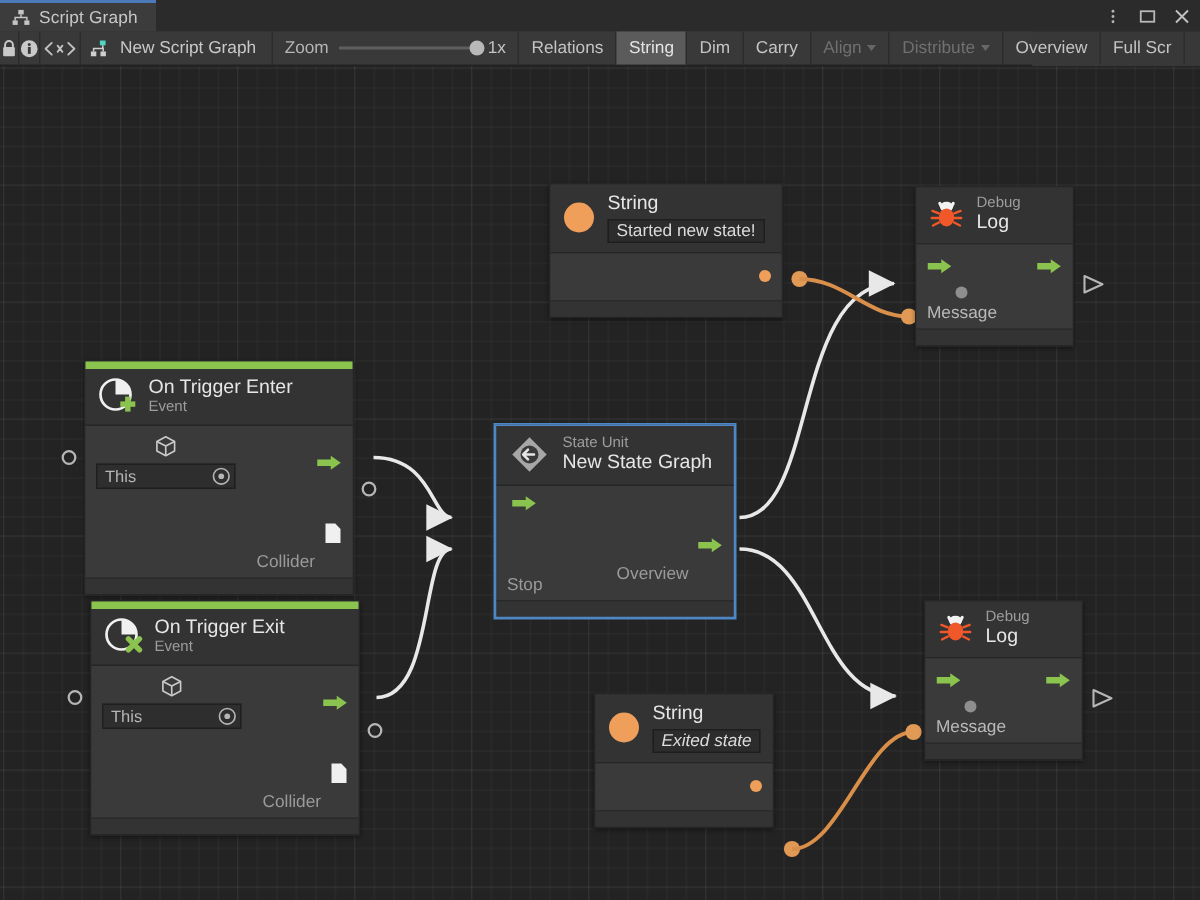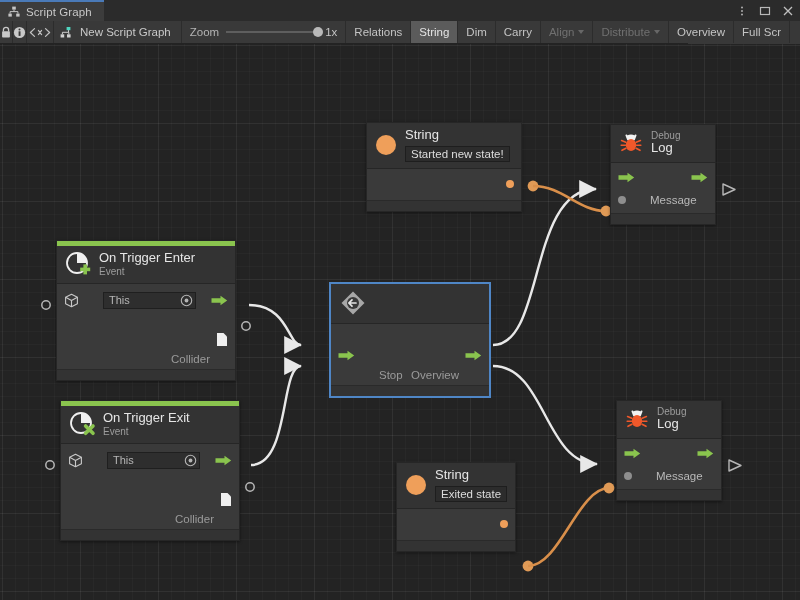--- a/index.html
+++ b/index.html
@@ -105,21 +105,21 @@
   .node-title { font-size: 13px; color: #e6e6e6; white-space: nowrap; }
   .node-sub { font-size: 10px; color: #9d9d9d; white-space: nowrap; }
   .node-sub.above { order: -1; }
   .node-body { background: #3a3a3a; padding: 4px 0 2px 0; }
   .node-foot { height: 11px; background: #333333; border-top: 1px solid #2a2a2a; }
 
   .row {
     display: flex; align-items: center; justify-content: space-between;
     padding: 2px 7px; min-height: 20px; gap: 6px;
   }
-  .row-left { display: flex; align-items: center; gap: 24px; }
+  .row-left { display: flex; align-items: center; gap: 4px; flex-direction: column; }
   .row-right { display: flex; align-items: center; gap: 6px; }
   .port-label { font-size: 11.5px; color: #b9b9b9; white-space: nowrap; }
   .port-label.dim { color: #9a9a9a; margin-top: 39px; }
 
   
   .objfield {
     display: flex; align-items: center; justify-content: space-between;
     background: #2e2e2e; border: 1px solid #1f1f1f;
     height: 17px; width: 93px; padding: 0 2px 0 5px;
   }
@@ -377,20 +377,24 @@
       <div class="node-foot"></div>
     </div>
 
     <div class="node selected" style="left:330px; top:239px; width:160px;">
       <div class="node-head">
         <svg class="ico" width="28" height="28" viewBox="0 0 28 28">
           <path d="M14 2.5 L25.5 14 L14 25.5 L2.5 14 Z" fill="#a7a7a7"></path>
           <circle cx="14" cy="14" r="6" fill="#3a3a3a"></circle>
           <path d="M17 14 H10.5 M13 10.8 L9.8 14 L13 17.2" fill="none" stroke="#e6e6e6" stroke-width="1.7" stroke-linecap="round" stroke-linejoin="round"></path>
         </svg>
+        <div class="node-head-text">
+          <div class="node-sub above">State Unit</div>
+          <div class="node-title">New State Graph</div>
+        </div>
       </div>
       <div class="node-body">
         <div class="row" style="min-height:21px;">
           <div class="row-left">
             <svg width="17" height="11" viewBox="0 0 17 11">
               <path d="M0.5 3.3 H9.5 V0.8 L16.2 5.5 L9.5 10.2 V7.7 H0.5 Z" fill="#8ac44e"></path>
             </svg>
             <div class="port-label dim">Stop</div>
           </div>
           <div class="row-right">
@@ -448,21 +452,21 @@
       <div class="node-foot"></div>
     </div>
 
     <div class="node" style="left:396px; top:418px; width:120px;">
       <div class="node-head">
         <svg class="ico" width="22" height="22" viewBox="0 0 22 22">
           <circle cx="11" cy="11" r="10" fill="#ef9f5a"></circle>
         </svg>
         <div class="node-head-text">
           <div class="node-title">String</div>
-          <div class="txtfield" style="margin-top:3px;">Exited state</div>
+          <div class="txtfield" style="margin-top:3px;font-style:italic;">Exited state</div>
         </div>
       </div>
       <div class="node-body" style="padding:8px 0 9px 0;">
         <div class="row" style="justify-content:flex-end; min-height:14px;">
           <div class="dot-orange"></div>
         </div>
       </div>
       <div class="node-foot"></div>
     </div>
 

